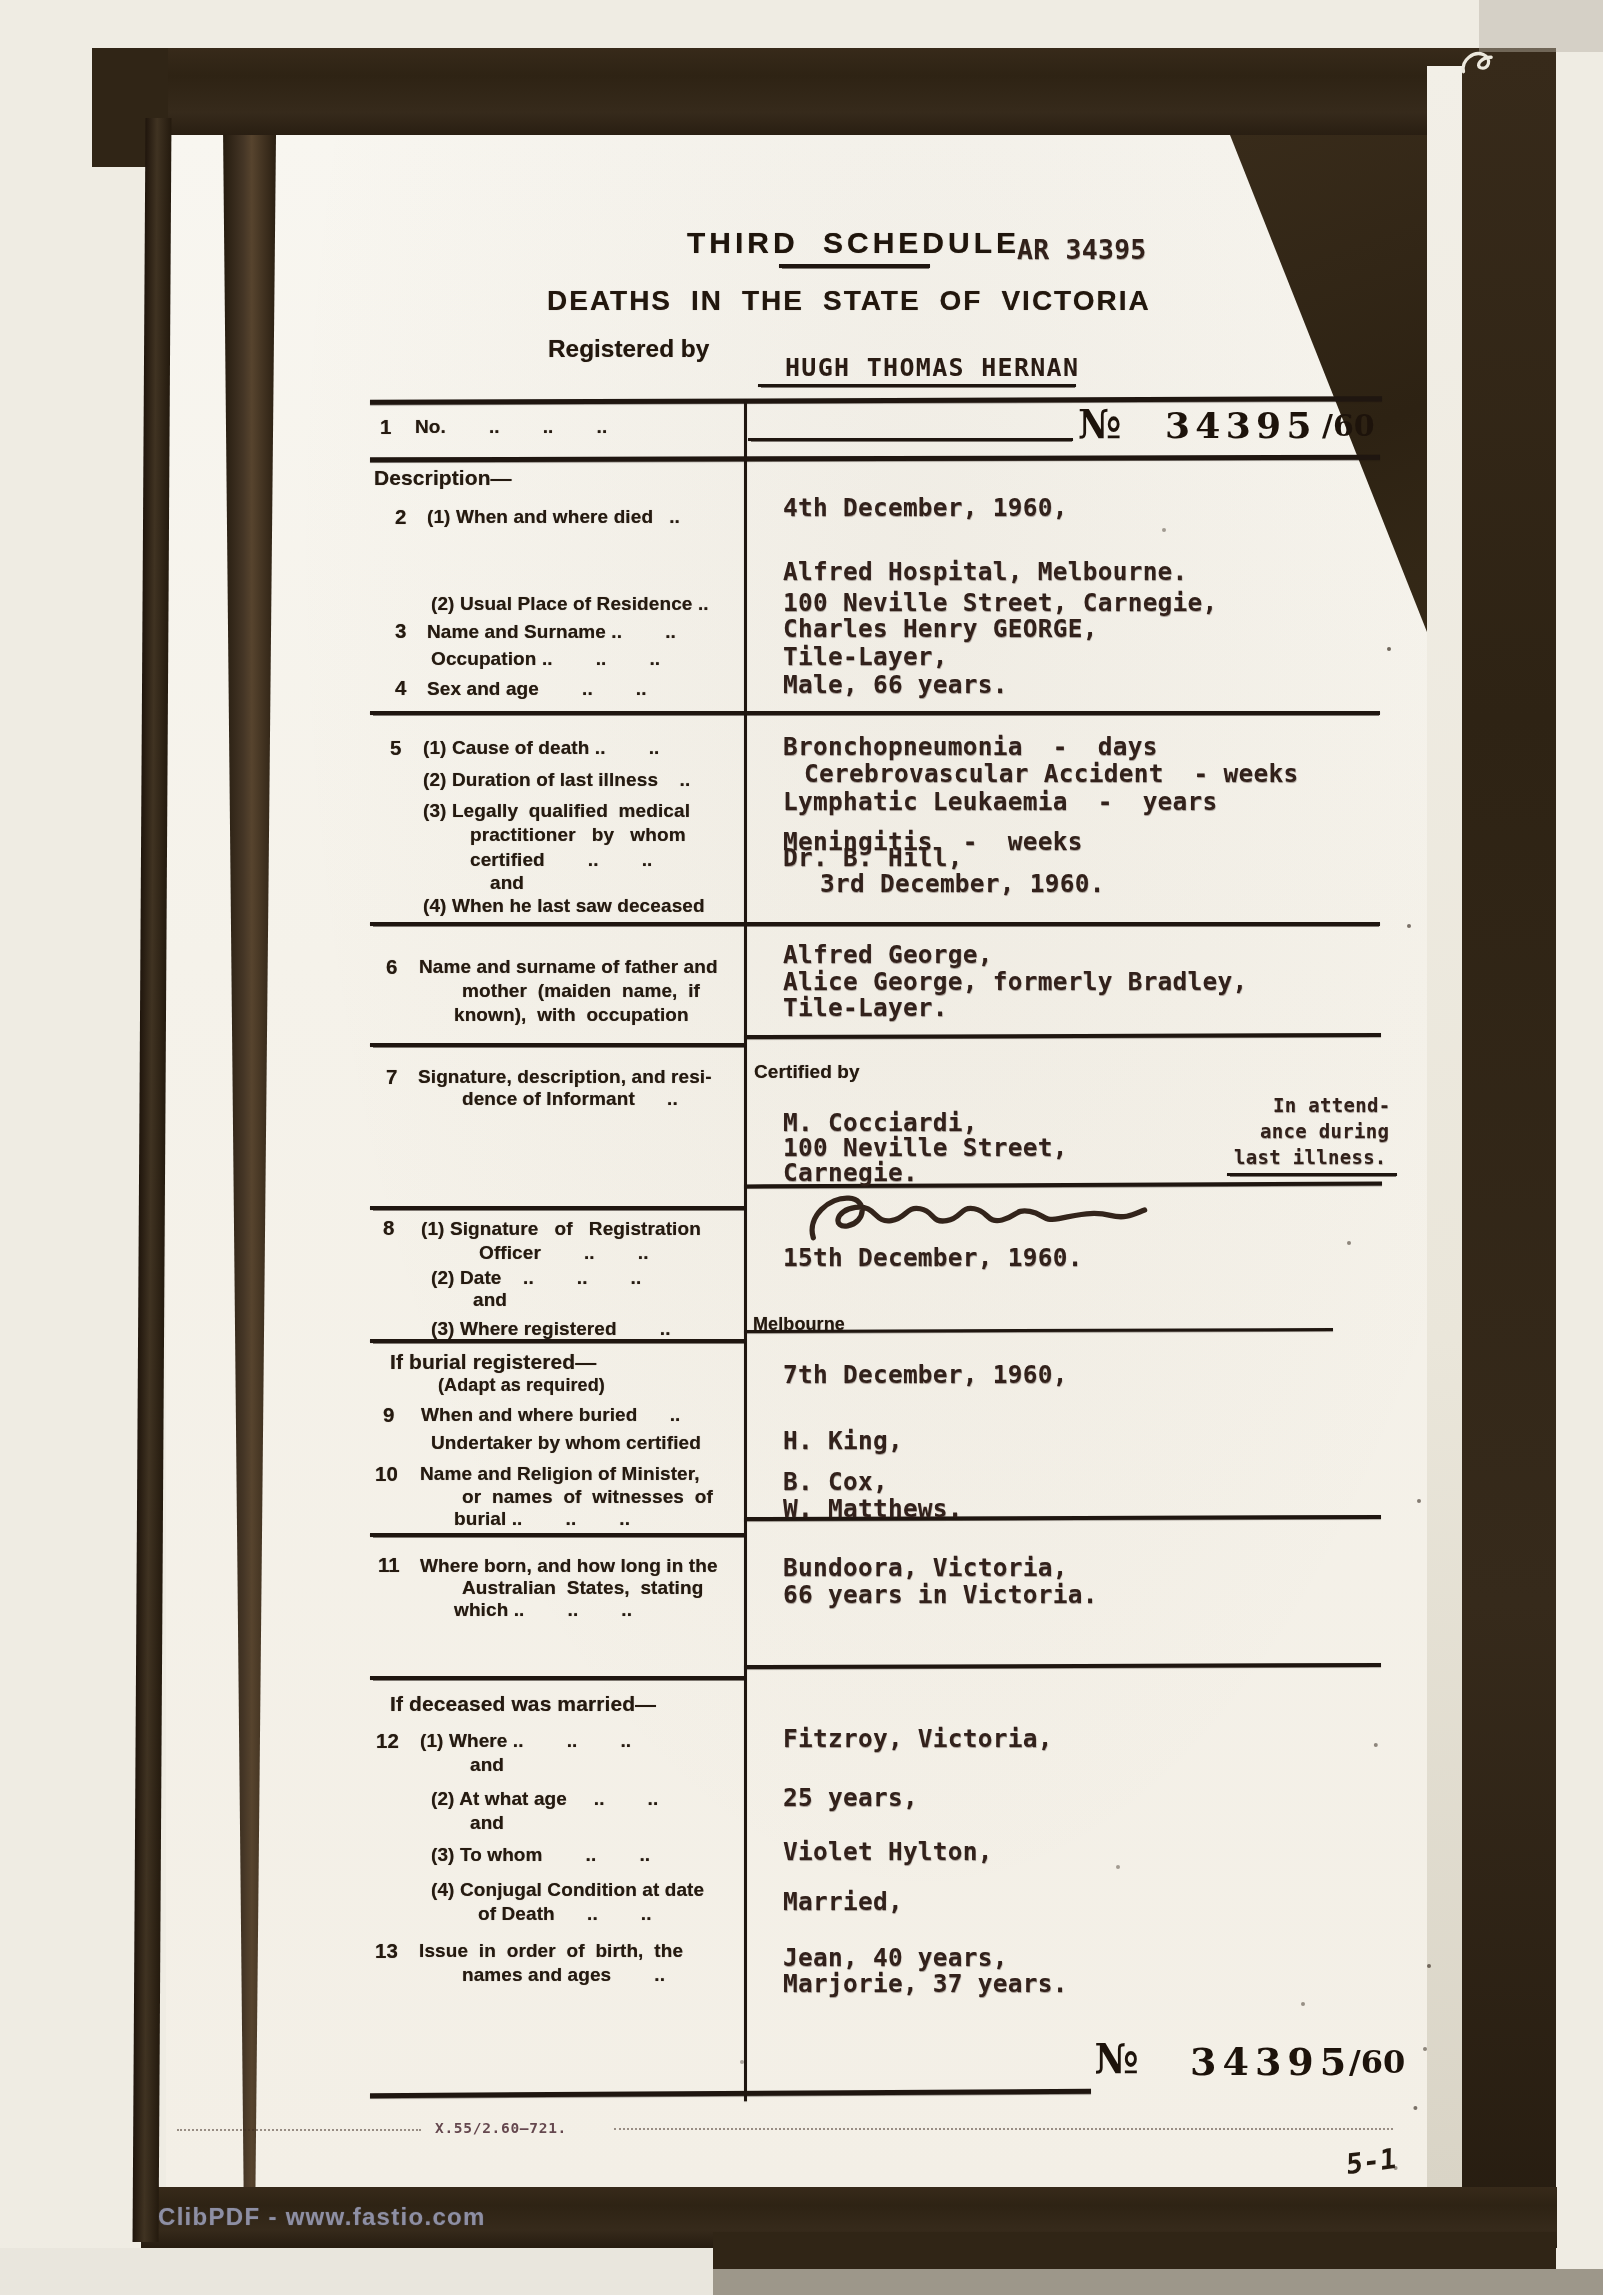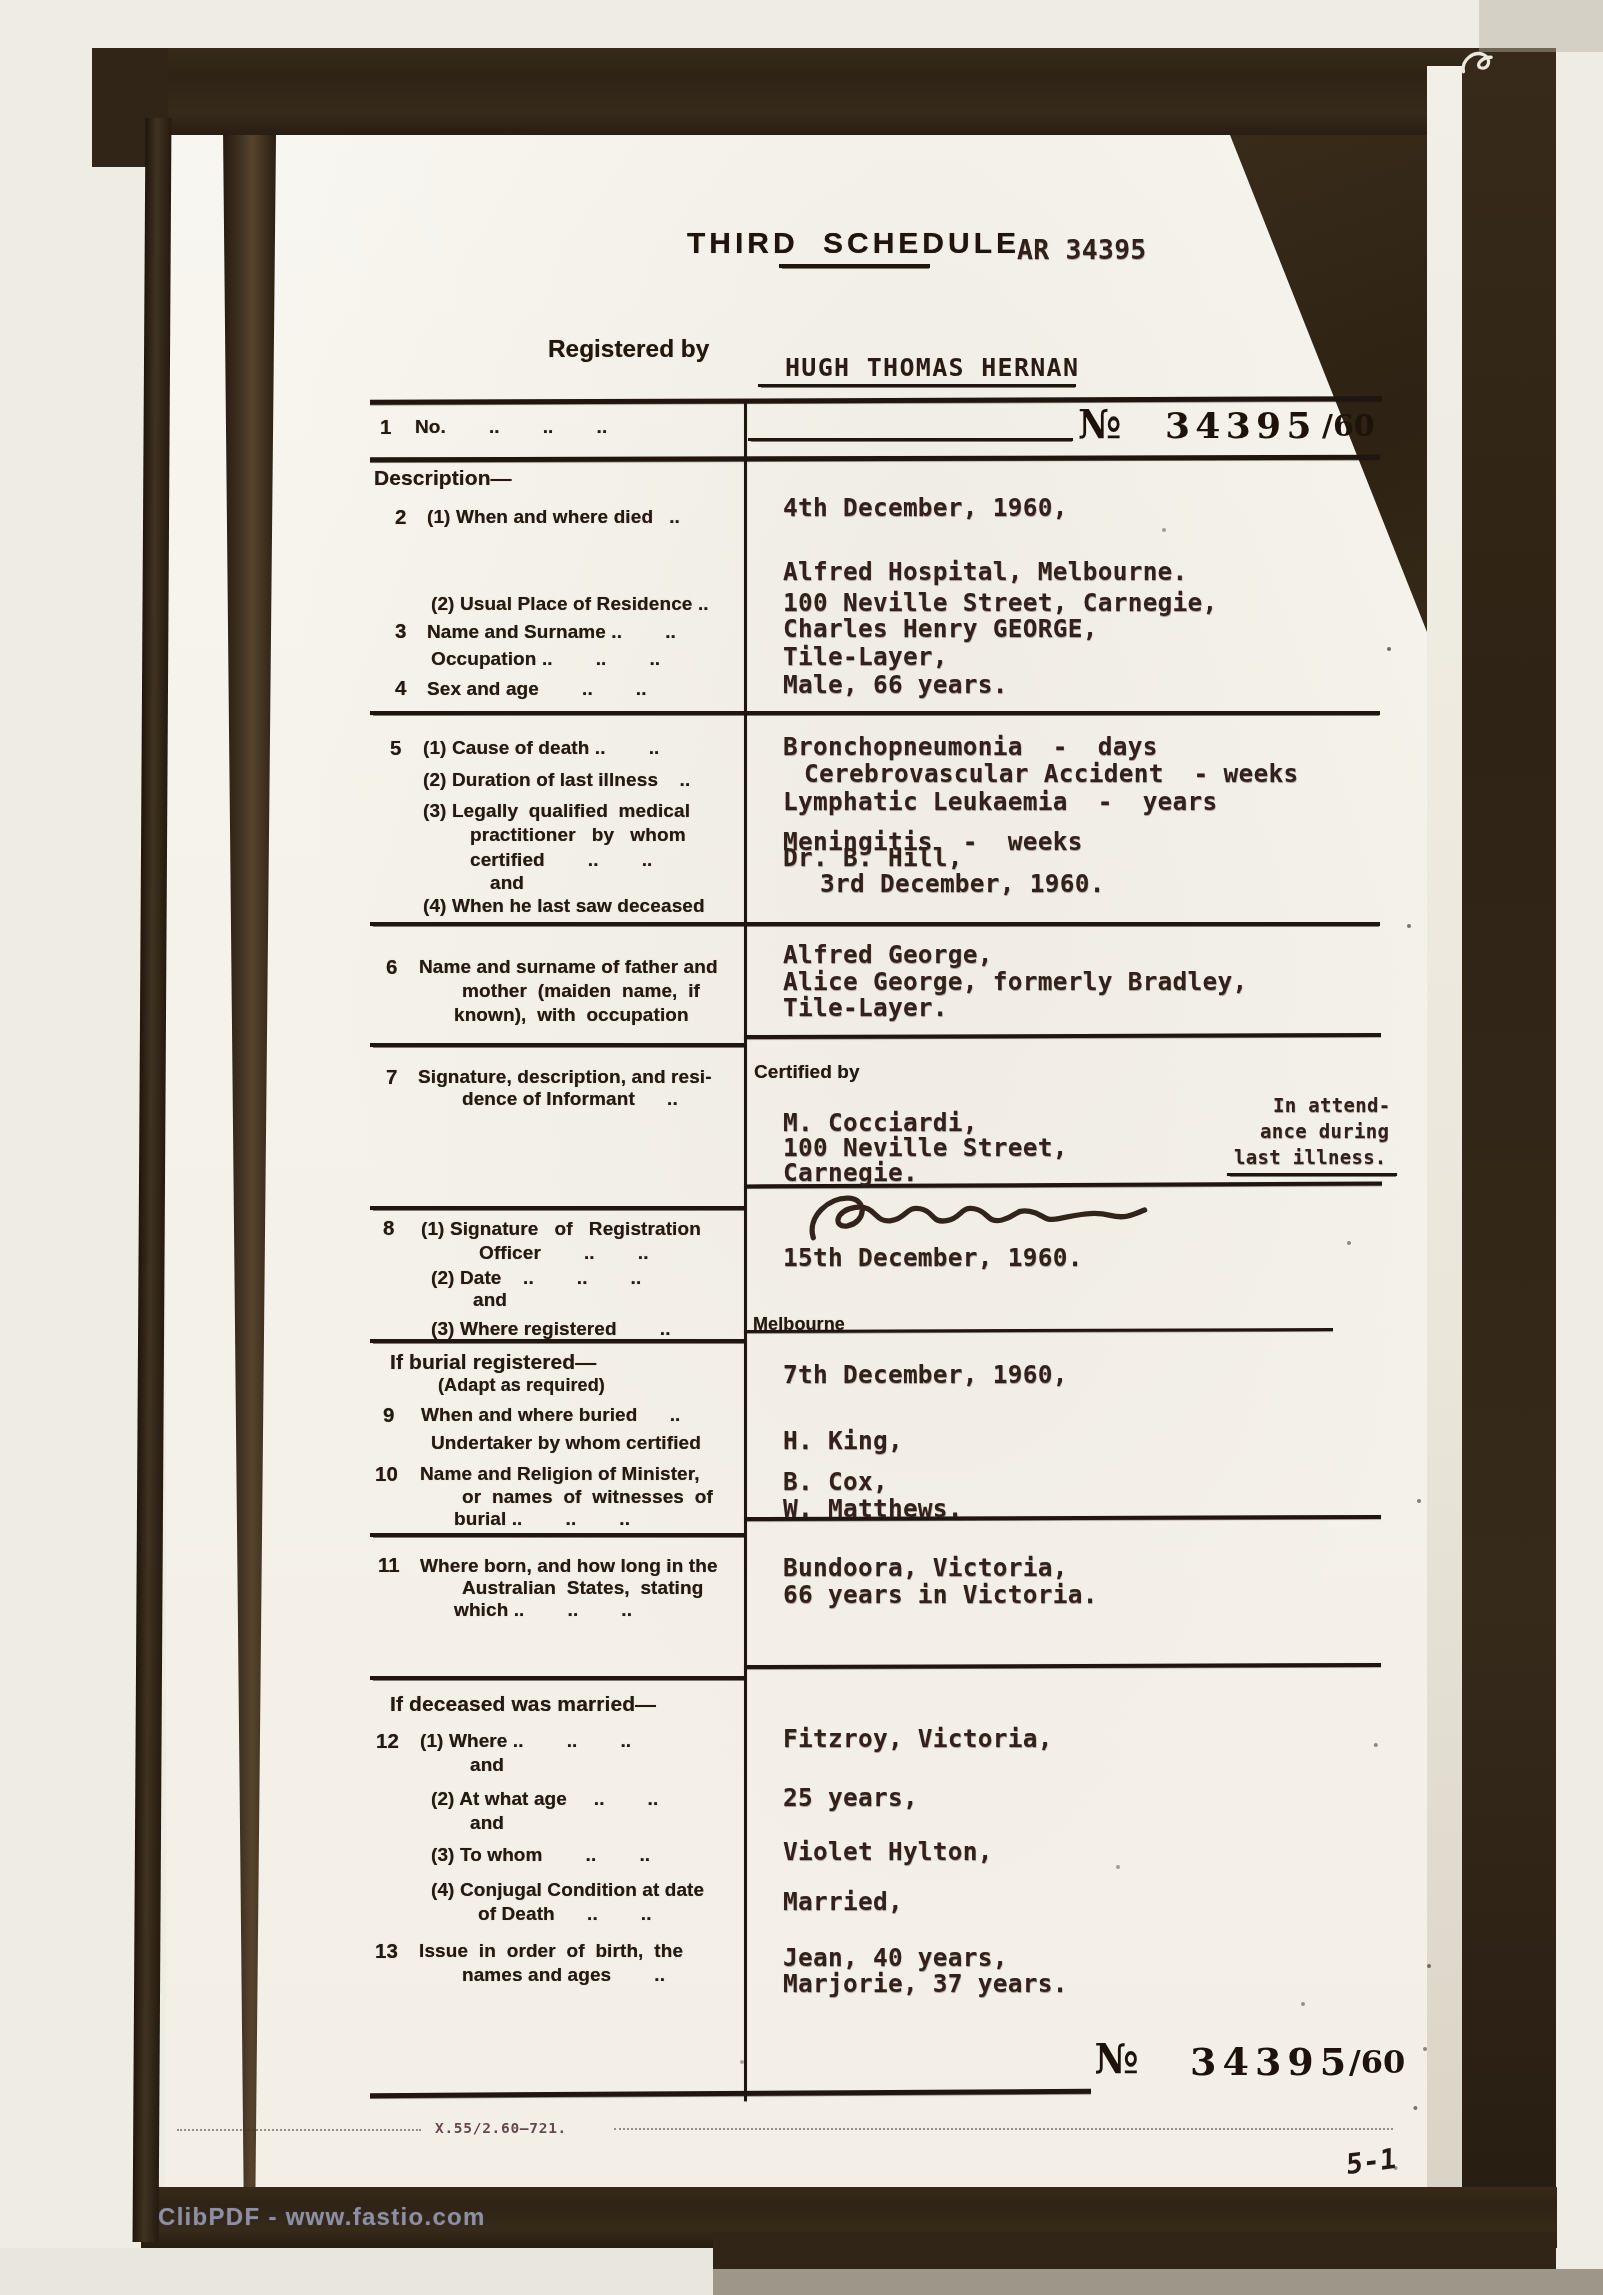--- a/index.html
+++ b/index.html
@@ -76,20 +76,21 @@
 
   <div class="speck" style="left:1387px;top:647px;
        box-shadow:20px 277px 0 rgba(40,27,16,.6), -40px 594px 0 rgba(40,27,16,.5), 30px 852px 0 rgba(40,27,16,.55),
        -13.2px 1096px 0 rgba(40,27,16,.5), 40px 1317px 0 rgba(40,27,16,.6), 6.6px 1519px 0 rgba(40,27,16,.45),
        -271px 1218px 0 rgba(40,27,16,.4), 36px 1400px 0 rgba(40,27,16,.5), -86px 1355px 0 rgba(40,27,16,.45),
        -225px -119px 0 rgba(40,27,16,.4), -647px 1413px 0 rgba(40,27,16,.35), 26.4px 1459px 0 rgba(40,27,16,.6);"></div>
 
   <div class="title" style="left:687px;top:190px;margin-top:36px;">THIRD SCHEDULE</div>
   <div class="rule" style="left:779px;top:264px;width:151px;height:4px;"></div>
   <div class="typed" style="left:1017px;top:234px;font-size:26.4px;">AR 34395</div>
+  <div class="title2" style="left:547px;top:285px;">DEATHS IN THE STATE OF VICTORIA</div>
   <div class="regby" style="left:548px;top:335px;">Registered by</div>
   <div class="stamp" style="left:785px;top:353px;">HUGH THOMAS HERNAN</div>
   <div class="rule" style="left:758px;top:384px;width:318px;height:3.3px;"></div>
 
   <div class="rule" style="left:370px;top:398px;width:1012px;height:4.6px;transform:rotate(-.2deg);"></div>
   <div class="rule" style="left:744px;top:400px;width:2.6px;height:1701px;"></div>
   <div class="rule" style="left:748px;top:438px;width:325px;height:2.6px;"></div>
   <div class="rule" style="left:370px;top:456px;width:1010px;height:4.6px;transform:rotate(-.15deg);"></div>
   <div class="rule" style="left:370px;top:711px;width:1010px;height:4px;"></div>
   <div class="rule" style="left:370px;top:922px;width:1010px;height:4px;"></div>

